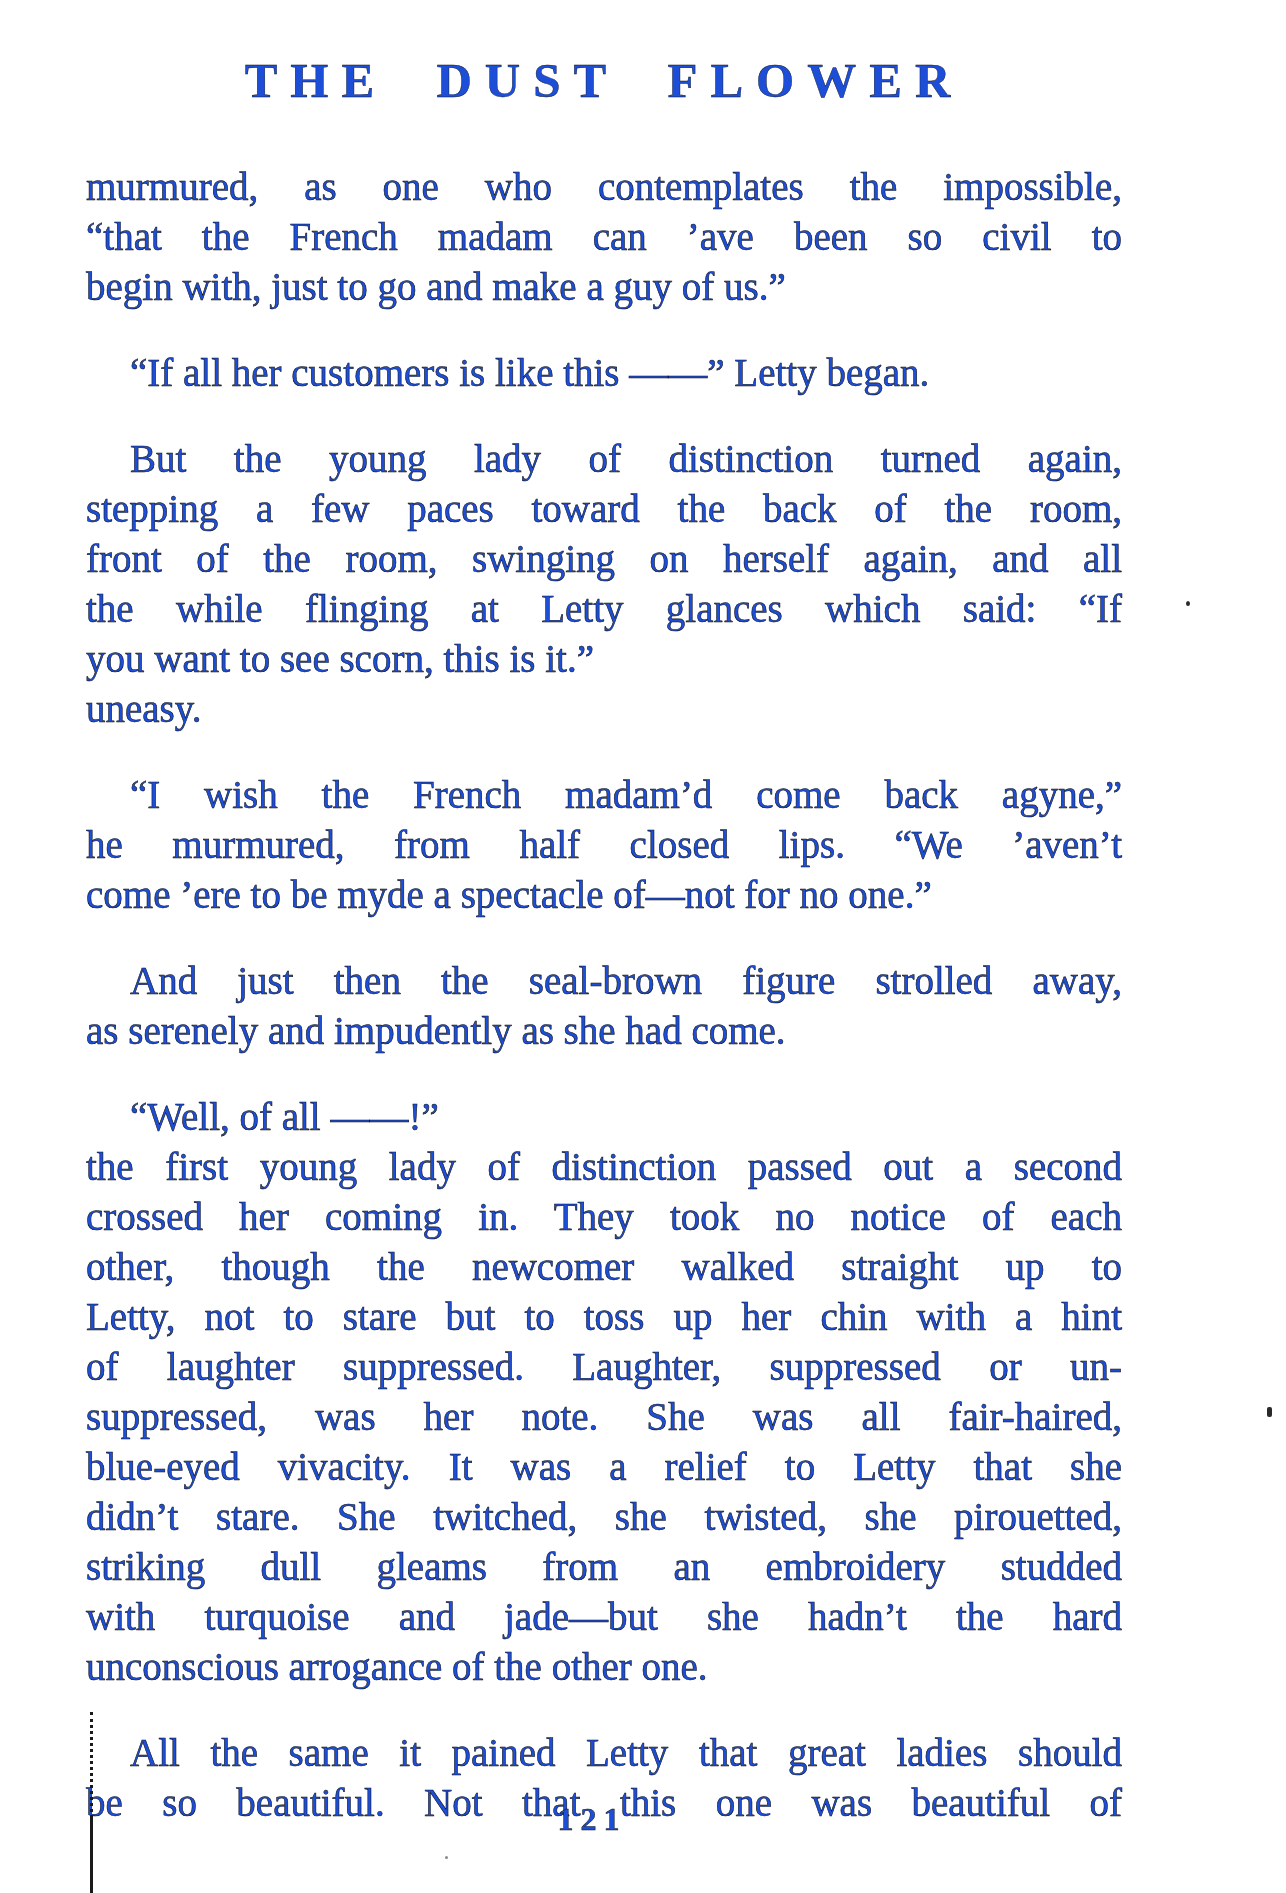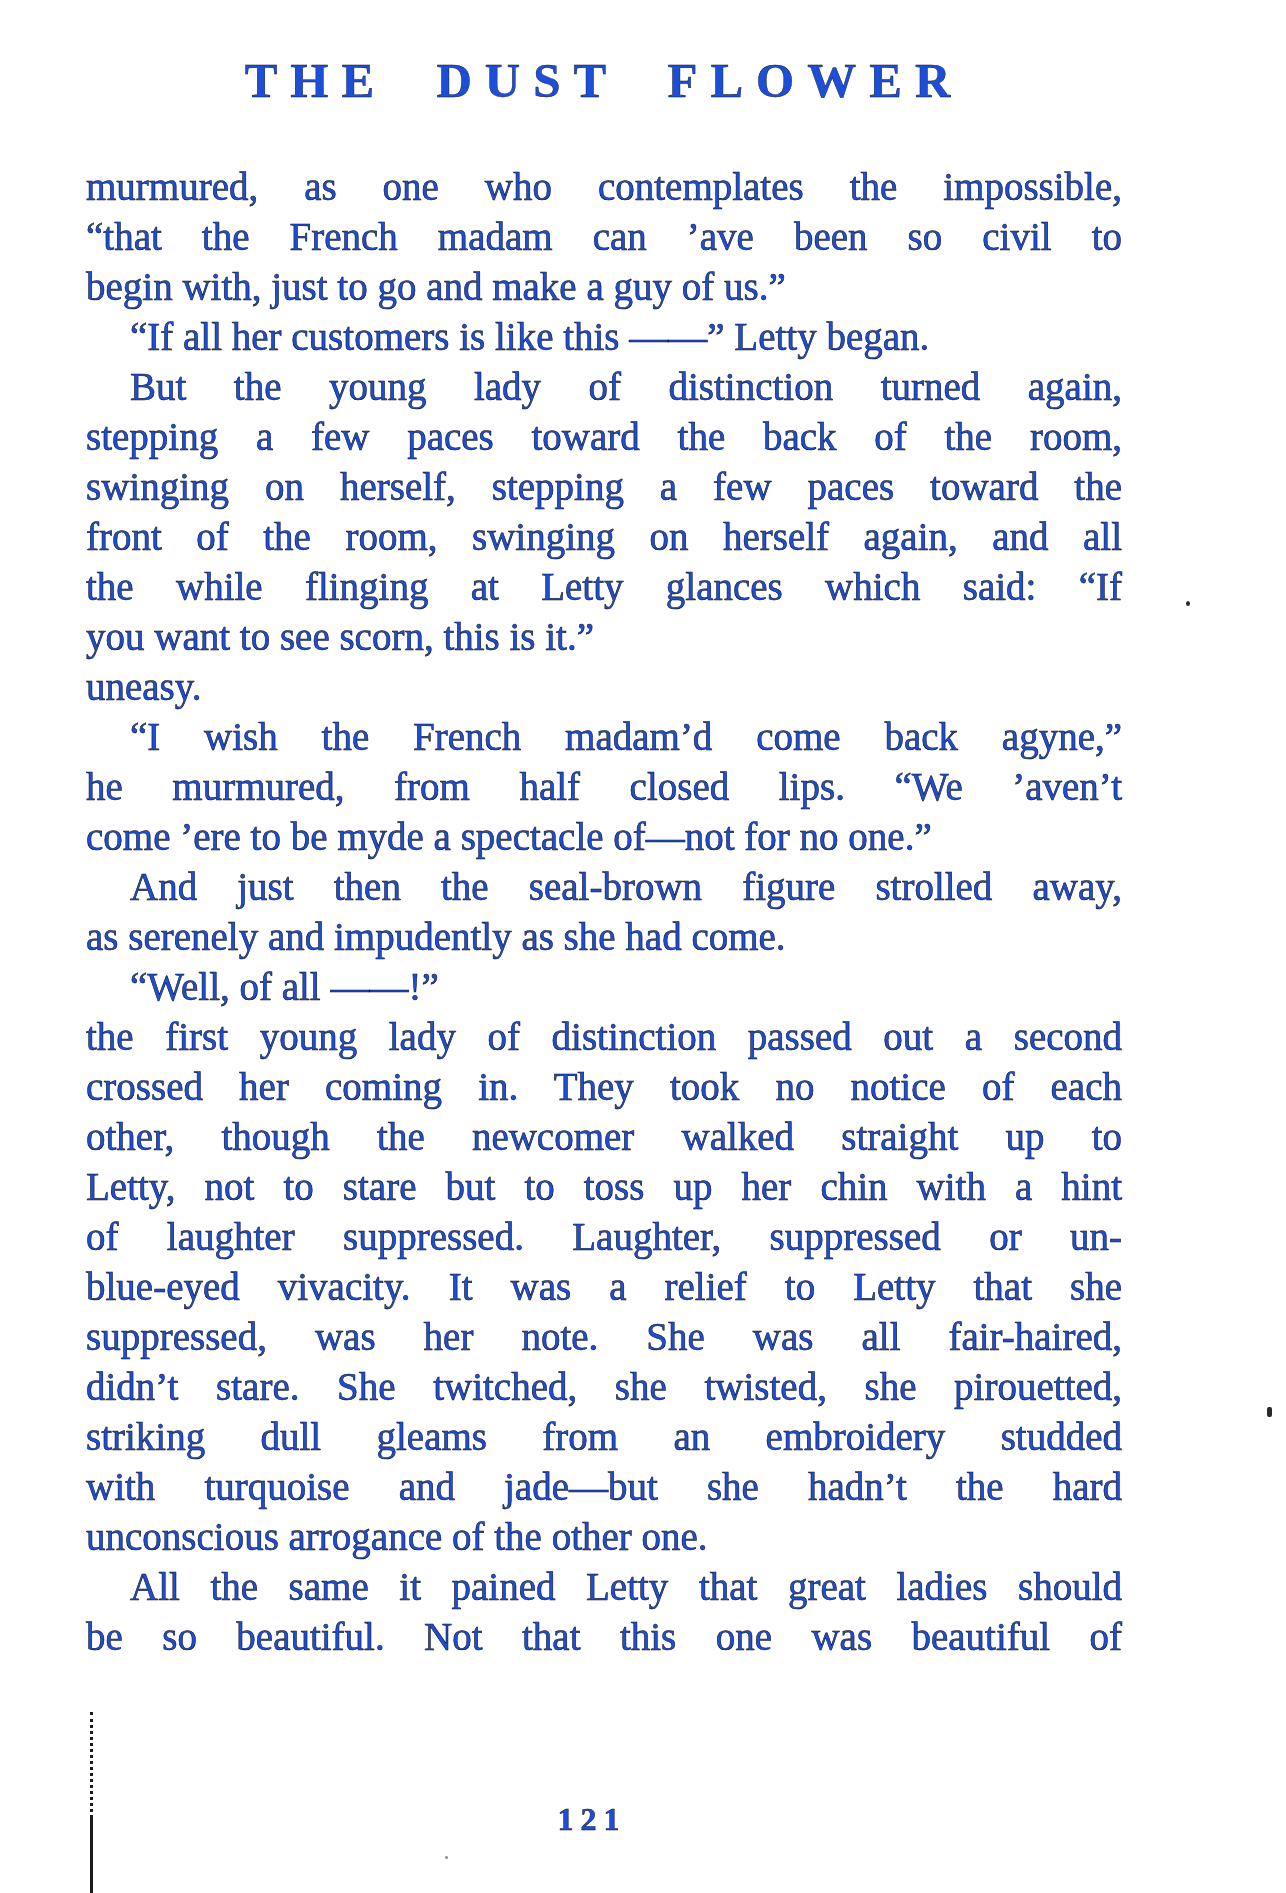--- a/index.html
+++ b/index.html
@@ -30,21 +30,21 @@
     position: absolute;
     top: 162px;
     left: 86px;
     width: 1036px;
     font-size: 39px;
     line-height: 50px;
     -webkit-text-stroke: 0.55px #101010;
   }
   .line { height: 50px; overflow: visible; }
   .j { text-align: justify; text-align-last: justify; }
-  .in { text-indent: 44px; }
+  .in { text-indent: 44px; margin-top: 36px; }
   .page-number {
     position: absolute;
     top: 1801px;
     left: 82px;
     width: 1020px;
     text-align: center;
     font-size: 32px;
     font-weight: bold;
     letter-spacing: 7px;
     -webkit-text-stroke: 0.5px #101010;
@@ -77,38 +77,37 @@
 
   <div class="running-head">THE DUST FLOWER</div>
 
   <div class="body-text">
     <div class="line j">murmured, as one who contemplates the impossible,</div>
     <div class="line j">“that the French madam can ’ave been so civil to</div>
     <div class="line">begin with, just to go and make a guy of us.”</div>
     <div class="line in">“If all her customers is like this ——” Letty began.</div>
     <div class="line in j">But the young lady of distinction turned again,</div>
     <div class="line j">stepping a few paces toward the back of the room,</div>
-    <div class="line j">swinging on herself, stepping a few paces toward the</div>
     <div class="line j">front of the room, swinging on herself again, and all</div>
     <div class="line j">the while flinging at Letty glances which said: “If</div>
     <div class="line">you want to see scorn, this is it.”</div>
     <div class="line">uneasy.</div>
     <div class="line in j">“I wish the French madam’d come back agyne,”</div>
     <div class="line j">he murmured, from half closed lips.  “We ’aven’t</div>
     <div class="line">come ’ere to be myde a spectacle of—not for no one.”</div>
     <div class="line in j">And just then the seal-brown figure strolled away,</div>
     <div class="line">as serenely and impudently as she had come.</div>
     <div class="line in">“Well, of all ——!”</div>
     <div class="line j">the first young lady of distinction passed out a second</div>
     <div class="line j">crossed her coming in.  They took no notice of each</div>
     <div class="line j">other, though the newcomer walked straight up to</div>
     <div class="line j">Letty, not to stare but to toss up her chin with a hint</div>
     <div class="line j">of laughter suppressed.  Laughter, suppressed or un-</div>
+    <div class="line j">suppressed, was her note.  She was all fair-haired,</div>
     <div class="line j">blue-eyed vivacity.  It was a relief to Letty that she</div>
-    <div class="line j">suppressed, was her note.  She was all fair-haired,</div>
     <div class="line j">didn’t stare.  She twitched, she twisted, she pirouetted,</div>
     <div class="line j">striking dull gleams from an embroidery studded</div>
     <div class="line j">with turquoise and jade—but she hadn’t the hard</div>
     <div class="line">unconscious arrogance of the other one.</div>
     <div class="line in j">All the same it pained Letty that great ladies should</div>
     <div class="line j">be so beautiful.  Not that this one was beautiful of</div>
   </div>
 
   <div class="page-number">121</div>
 

